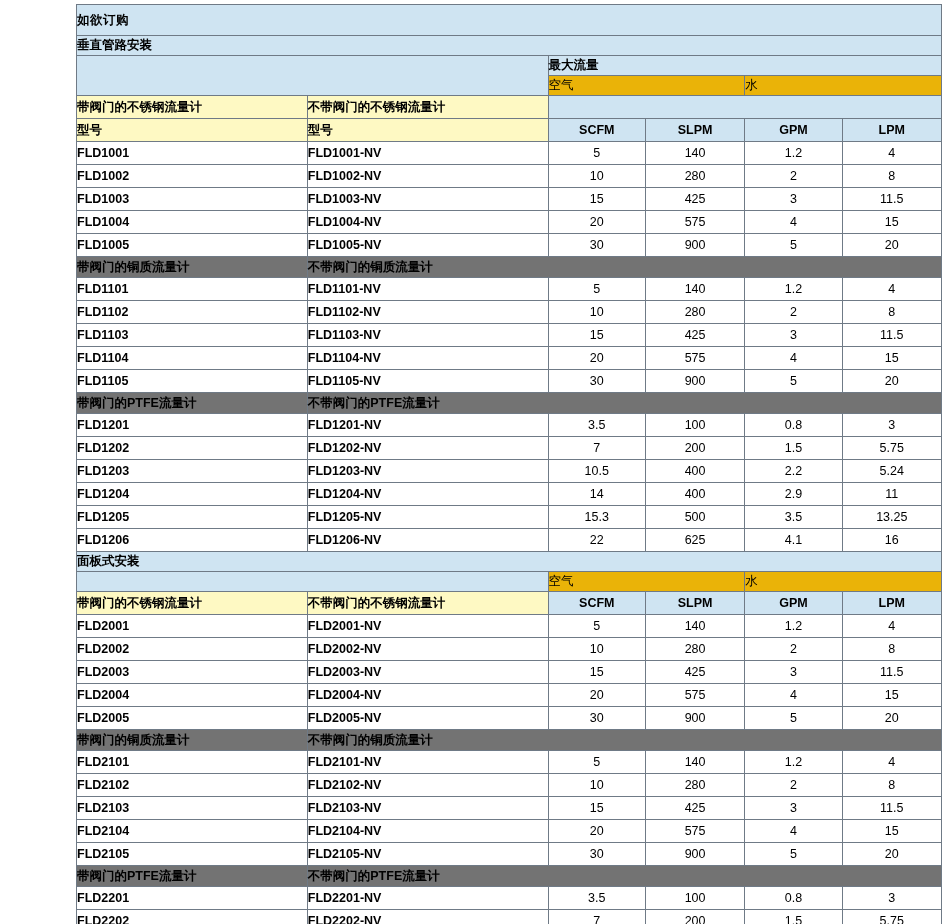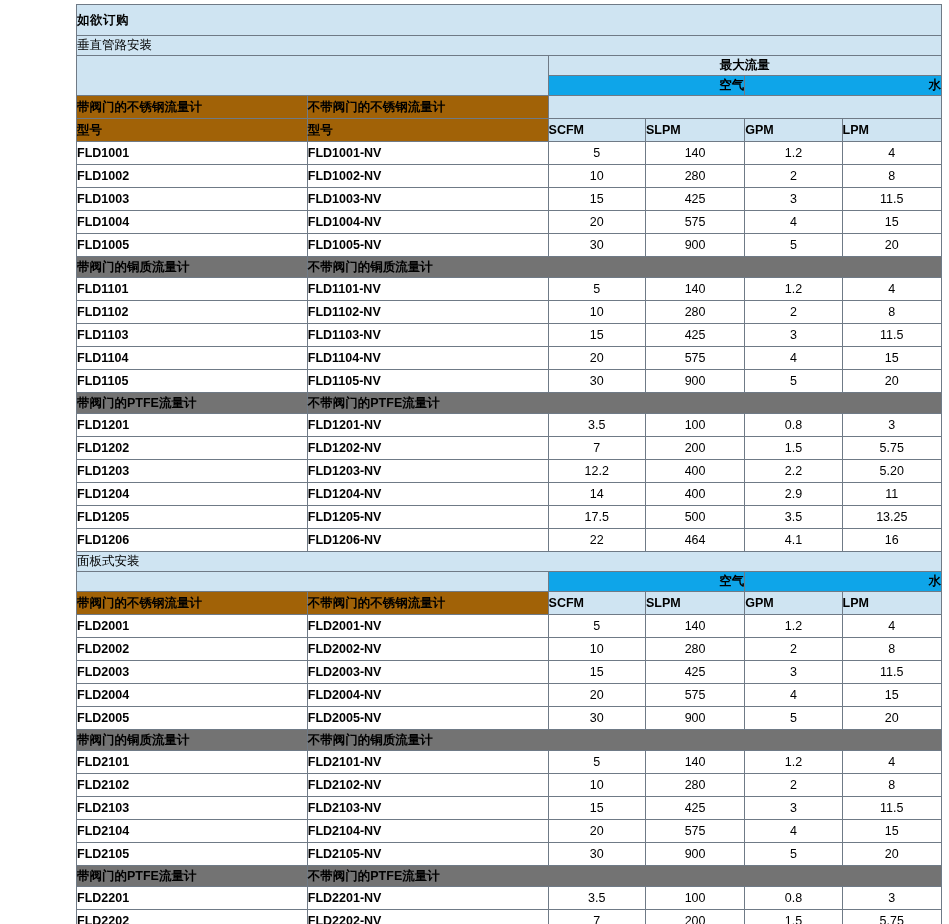--- a/index.html
+++ b/index.html
@@ -48,51 +48,52 @@
     height: 30px;
     padding-left: 8px;
     letter-spacing: 0.5px;
     margin-left: 32px;
   }
   .sub-cell {
     background: #cfe4f2;
     height: 19px;
     padding-left: 8px;
     font-size: 12.5px;
+    font-weight: bold;
   }
   .grp-cell {
     background: #737373;
     height: 20px;
     padding-left: 8px;
     font-size: 12.5px;
     font-weight: bold;
   }
   .maxflow-cell {
     background: #cfe4f2;
-    text-align: center;
     height: 19px;
     font-size: 12.5px;
     font-weight: bold;
   }
   .media-cell {
-    background: #0ea5e9;
-    text-align: right;
+    background: #eab308;
+    text-align: left;
     height: 19px;
     font-size: 12.5px;
-    font-weight: bold;
+    font-weight: normal;
   }
   .colname-cell {
-    background: #a16207;
+    background: #fef9c3;
     height: 22px;
     padding-left: 8px;
     font-size: 12.5px;
     font-weight: bold;
   }
   .unit-cell {
     background: #cfe4f2;
+    text-align: center;
     height: 19px;
     font-size: 12.5px;
     font-weight: bold;
   }
   .model-cell {
     background: #ffffff;
     height: 22px;
     padding-left: 8px;
     font-size: 12.5px;
     font-weight: bold;
@@ -252,46 +253,46 @@
             <td class="model-cell">FLD1202</td>
             <td class="model-cell">FLD1202-NV</td>
             <td class="val-cell">7</td>
             <td class="val-cell">200</td>
             <td class="val-cell">1.5</td>
             <td class="val-cell">5.75</td>
           </tr>
           <tr>
             <td class="model-cell">FLD1203</td>
             <td class="model-cell">FLD1203-NV</td>
-            <td class="val-cell">12.2</td>
+            <td class="val-cell">10.5</td>
             <td class="val-cell">400</td>
             <td class="val-cell">2.2</td>
-            <td class="val-cell">5.20</td>
+            <td class="val-cell">5.24</td>
           </tr>
           <tr>
             <td class="model-cell">FLD1204</td>
             <td class="model-cell">FLD1204-NV</td>
             <td class="val-cell">14</td>
             <td class="val-cell">400</td>
             <td class="val-cell">2.9</td>
             <td class="val-cell">11</td>
           </tr>
           <tr>
             <td class="model-cell">FLD1205</td>
             <td class="model-cell">FLD1205-NV</td>
-            <td class="val-cell">17.5</td>
+            <td class="val-cell">15.3</td>
             <td class="val-cell">500</td>
             <td class="val-cell">3.5</td>
             <td class="val-cell">13.25</td>
           </tr>
           <tr>
             <td class="model-cell">FLD1206</td>
             <td class="model-cell">FLD1206-NV</td>
             <td class="val-cell">22</td>
-            <td class="val-cell">464</td>
+            <td class="val-cell">625</td>
             <td class="val-cell">4.1</td>
             <td class="val-cell">16</td>
           </tr>
           <tr>
             <td class="sub-cell" colspan="6">面板式安装</td>
           </tr>
           <tr>
             <td class="c-hdr" colspan="2"></td>
             <td class="media-cell" colspan="2">空气</td>
             <td class="media-cell" colspan="2">水</td>

